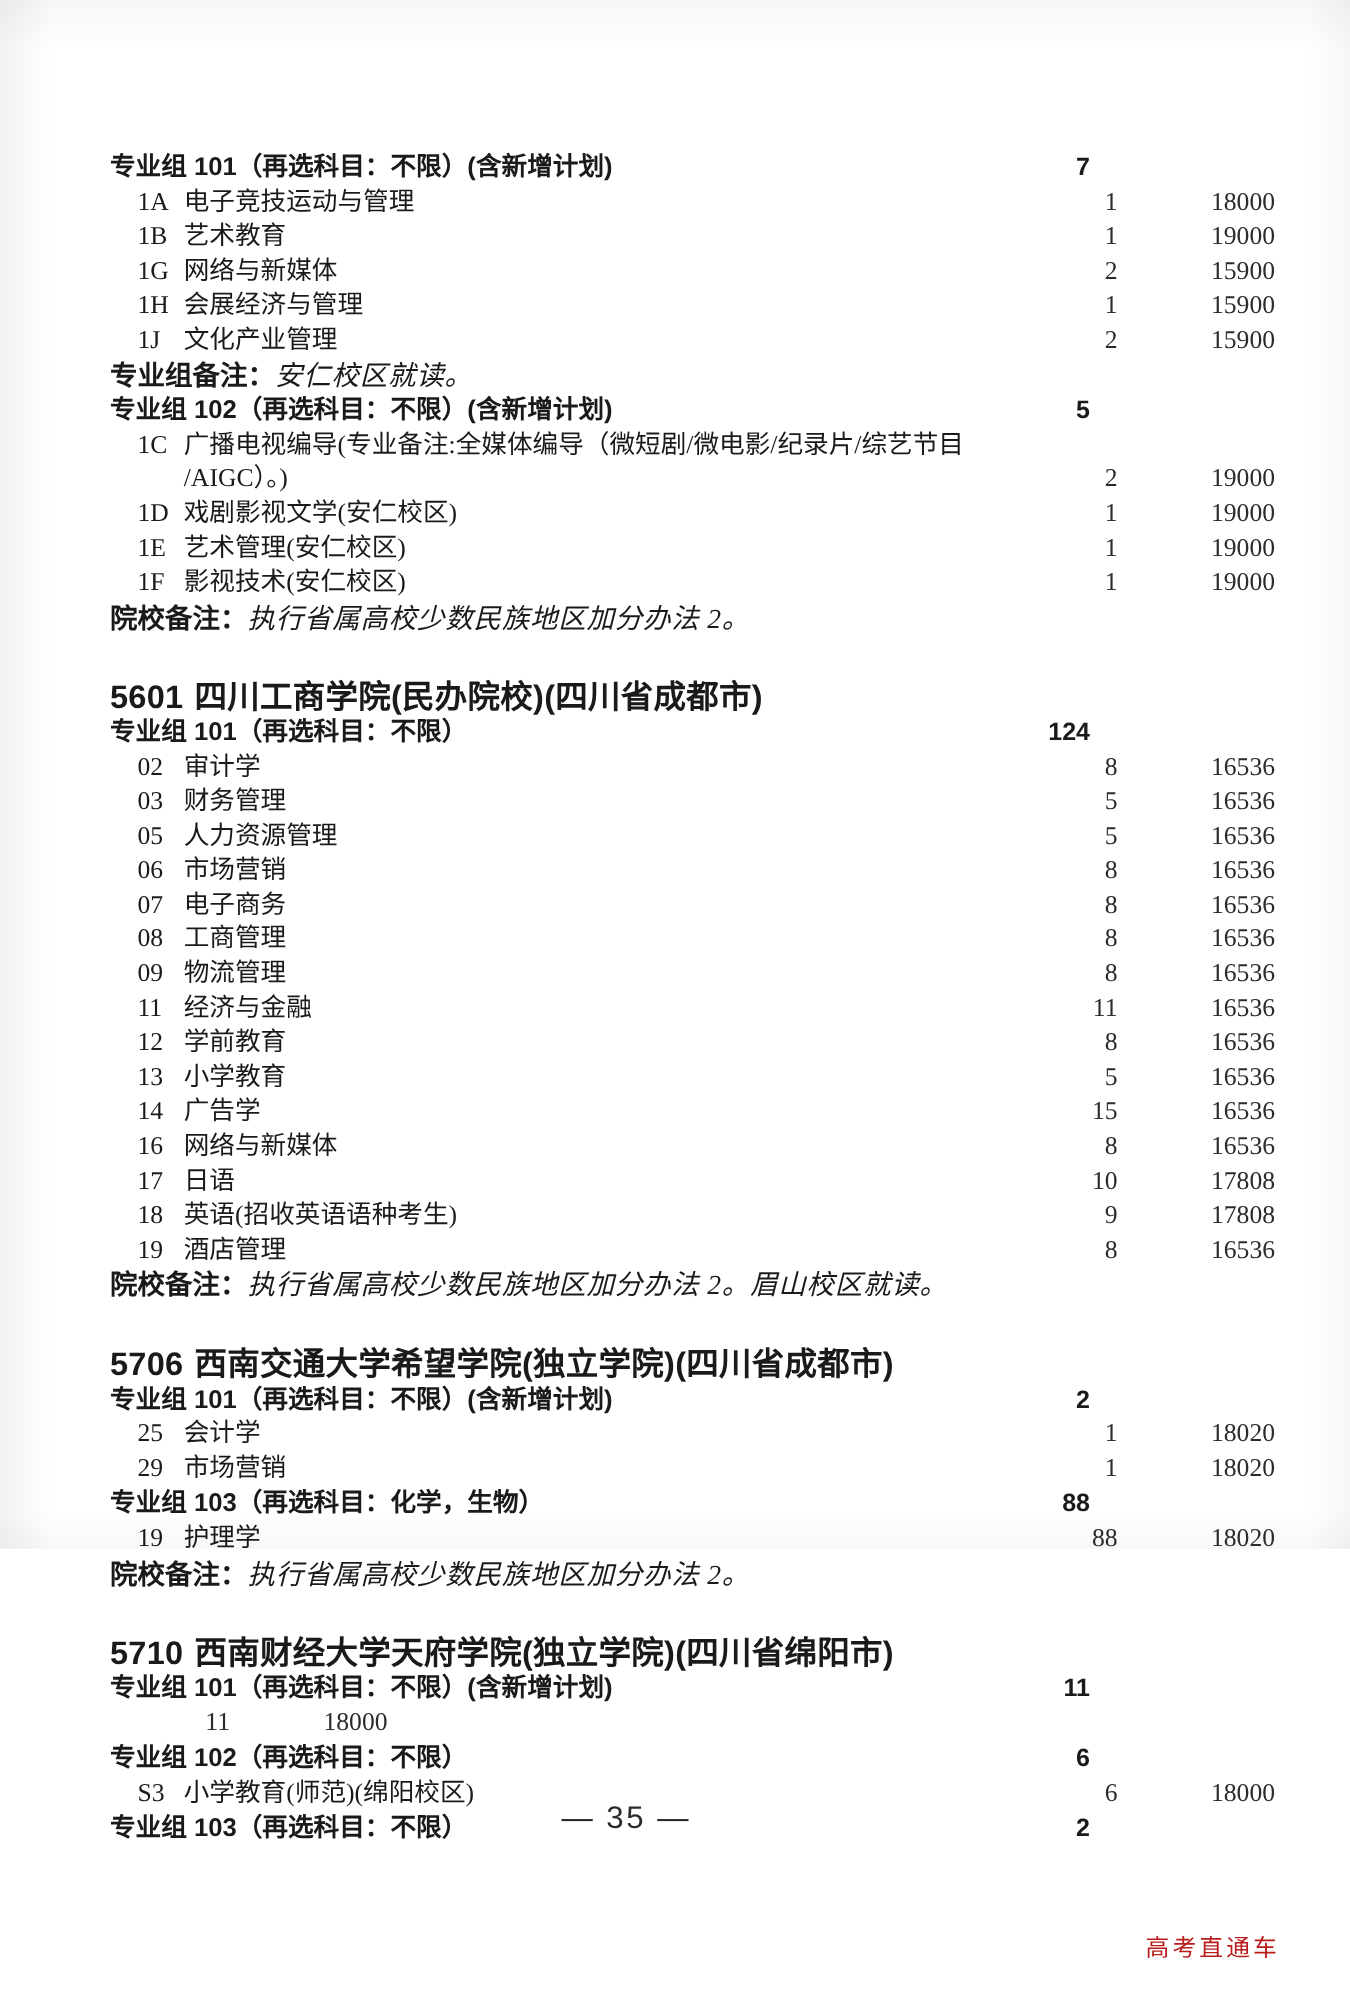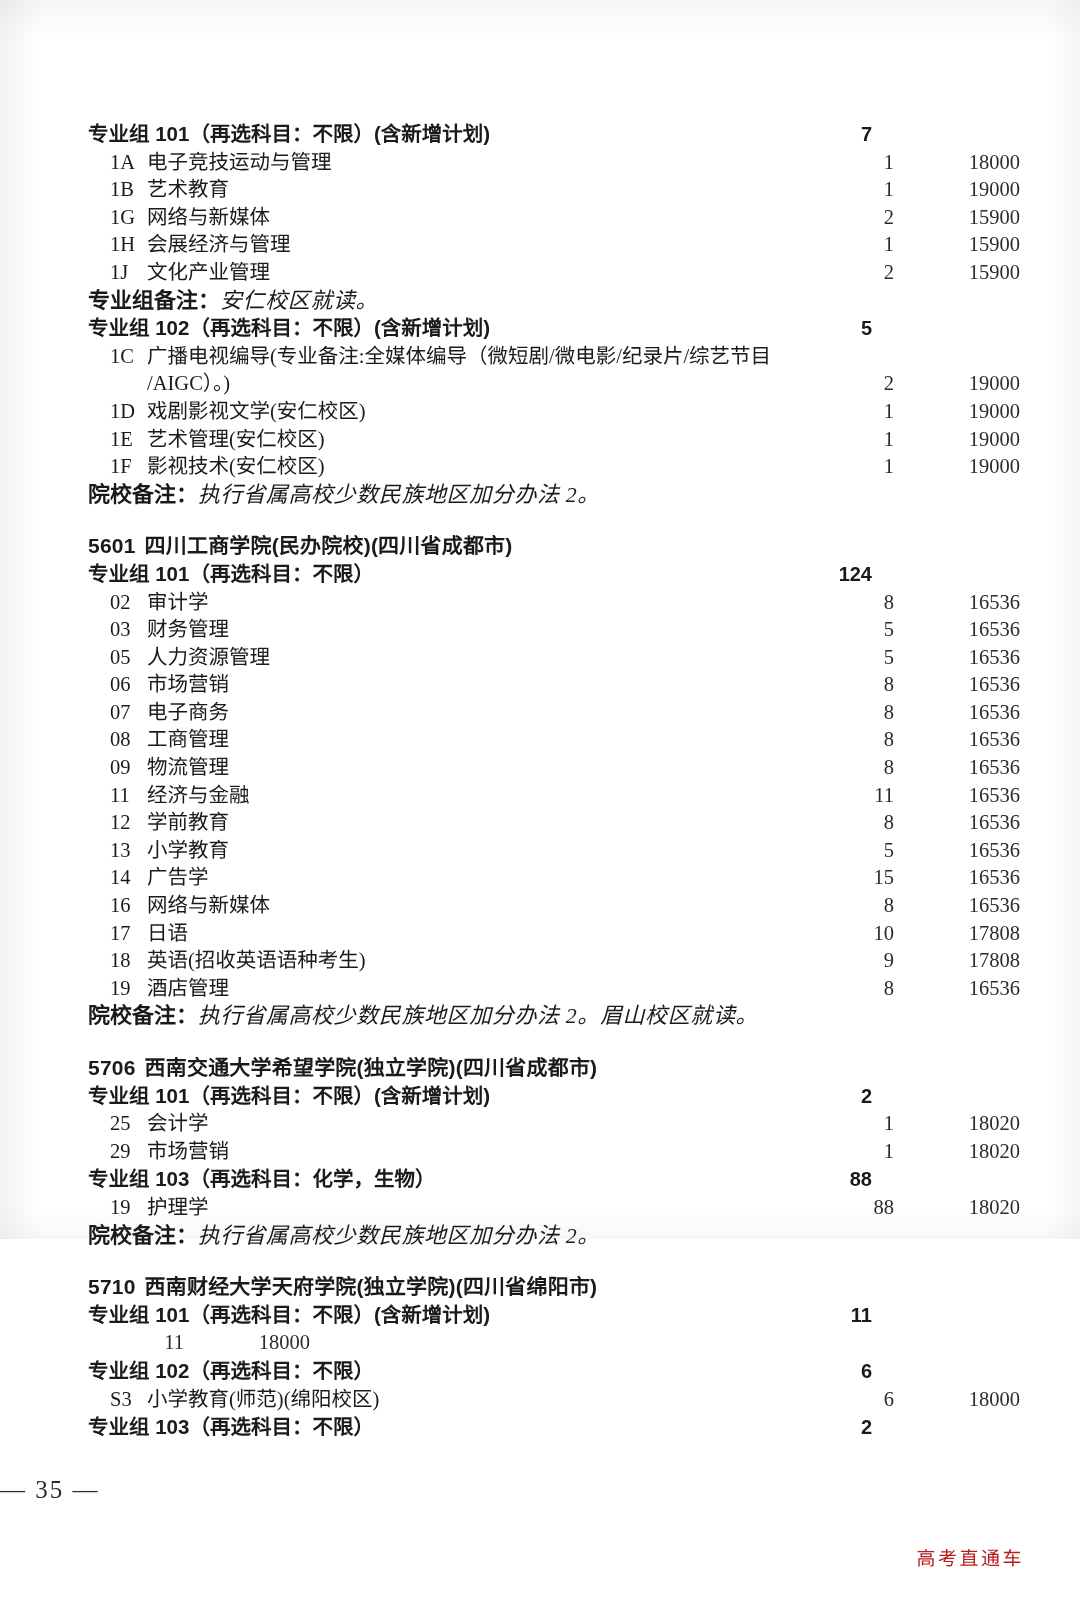--- a/index.html
+++ b/index.html
@@ -69,23 +69,23 @@
     padding-left: 22px;
     font-family: "Liberation Serif", "DejaVu Serif", serif;
   }
 
   
 
   
   .school {
     font-family: "Liberation Sans", "DejaVu Sans", sans-serif;
     font-weight: 700;
-    font-size: 21px;
+    font-size: 26px;
     letter-spacing: 0.2px;
-    margin-top: 0;
+    margin-top: 12px;
   }
   .school .code { margin-right: 9px; }
 
   
   .group {
     font-family: "Liberation Sans", "DejaVu Sans", sans-serif;
     font-weight: 700;
     font-size: 20.5px;
   }
   .group .col-plan {
@@ -127,24 +127,24 @@
     font-style: italic;
     letter-spacing: 0.6px;
   }
 
   .gap { height: 24px; }
 
   
   .footer-page {
     position: absolute;
     left: 0;
-    top: 1476px;
+    top: 1440px;
     width: 1002px;
-    text-align: left;
-    font-family: Liberation Serif, serif;
+    text-align: center;
+    font-family: Liberation Sans, sans-serif;
     font-size: 25px;
     color: #2b2b2b;
     letter-spacing: 2px;
   }
   .watermark {
     position: absolute;
     left: 0;
     top: 1543px;
     width: 1024px;
     text-align: right;

